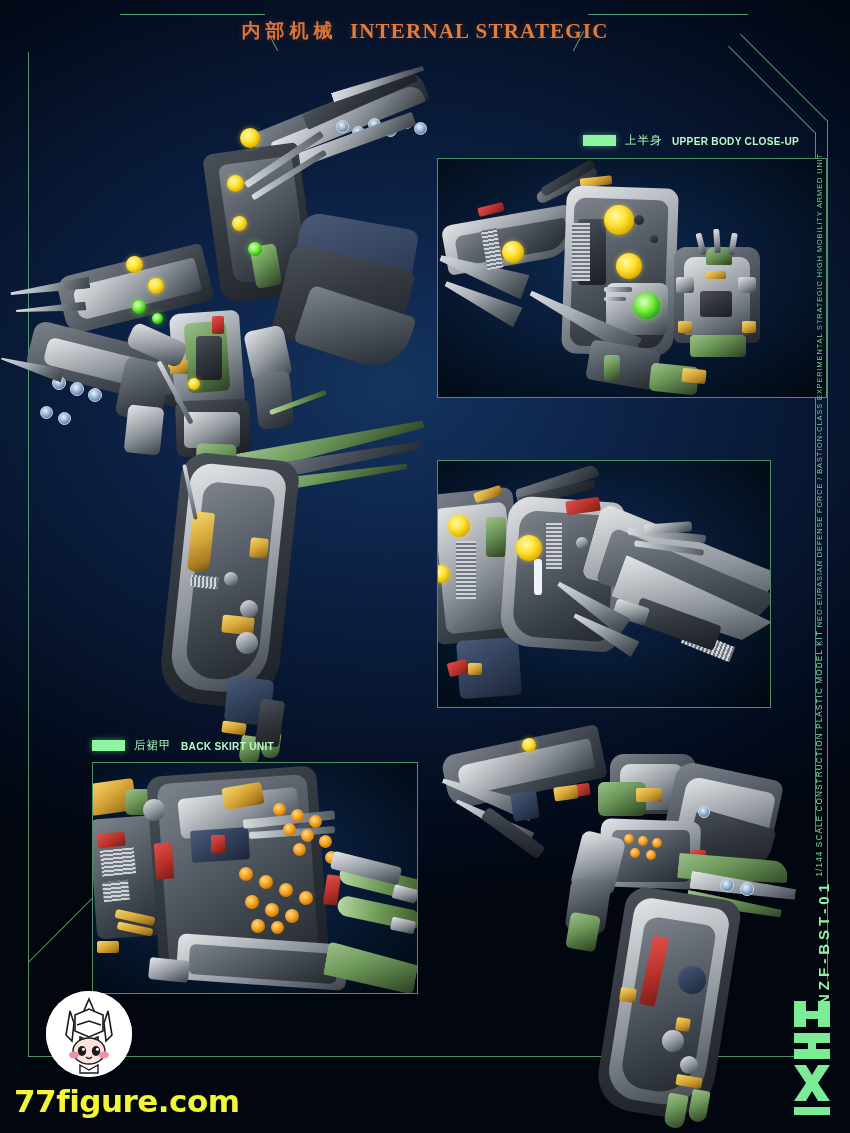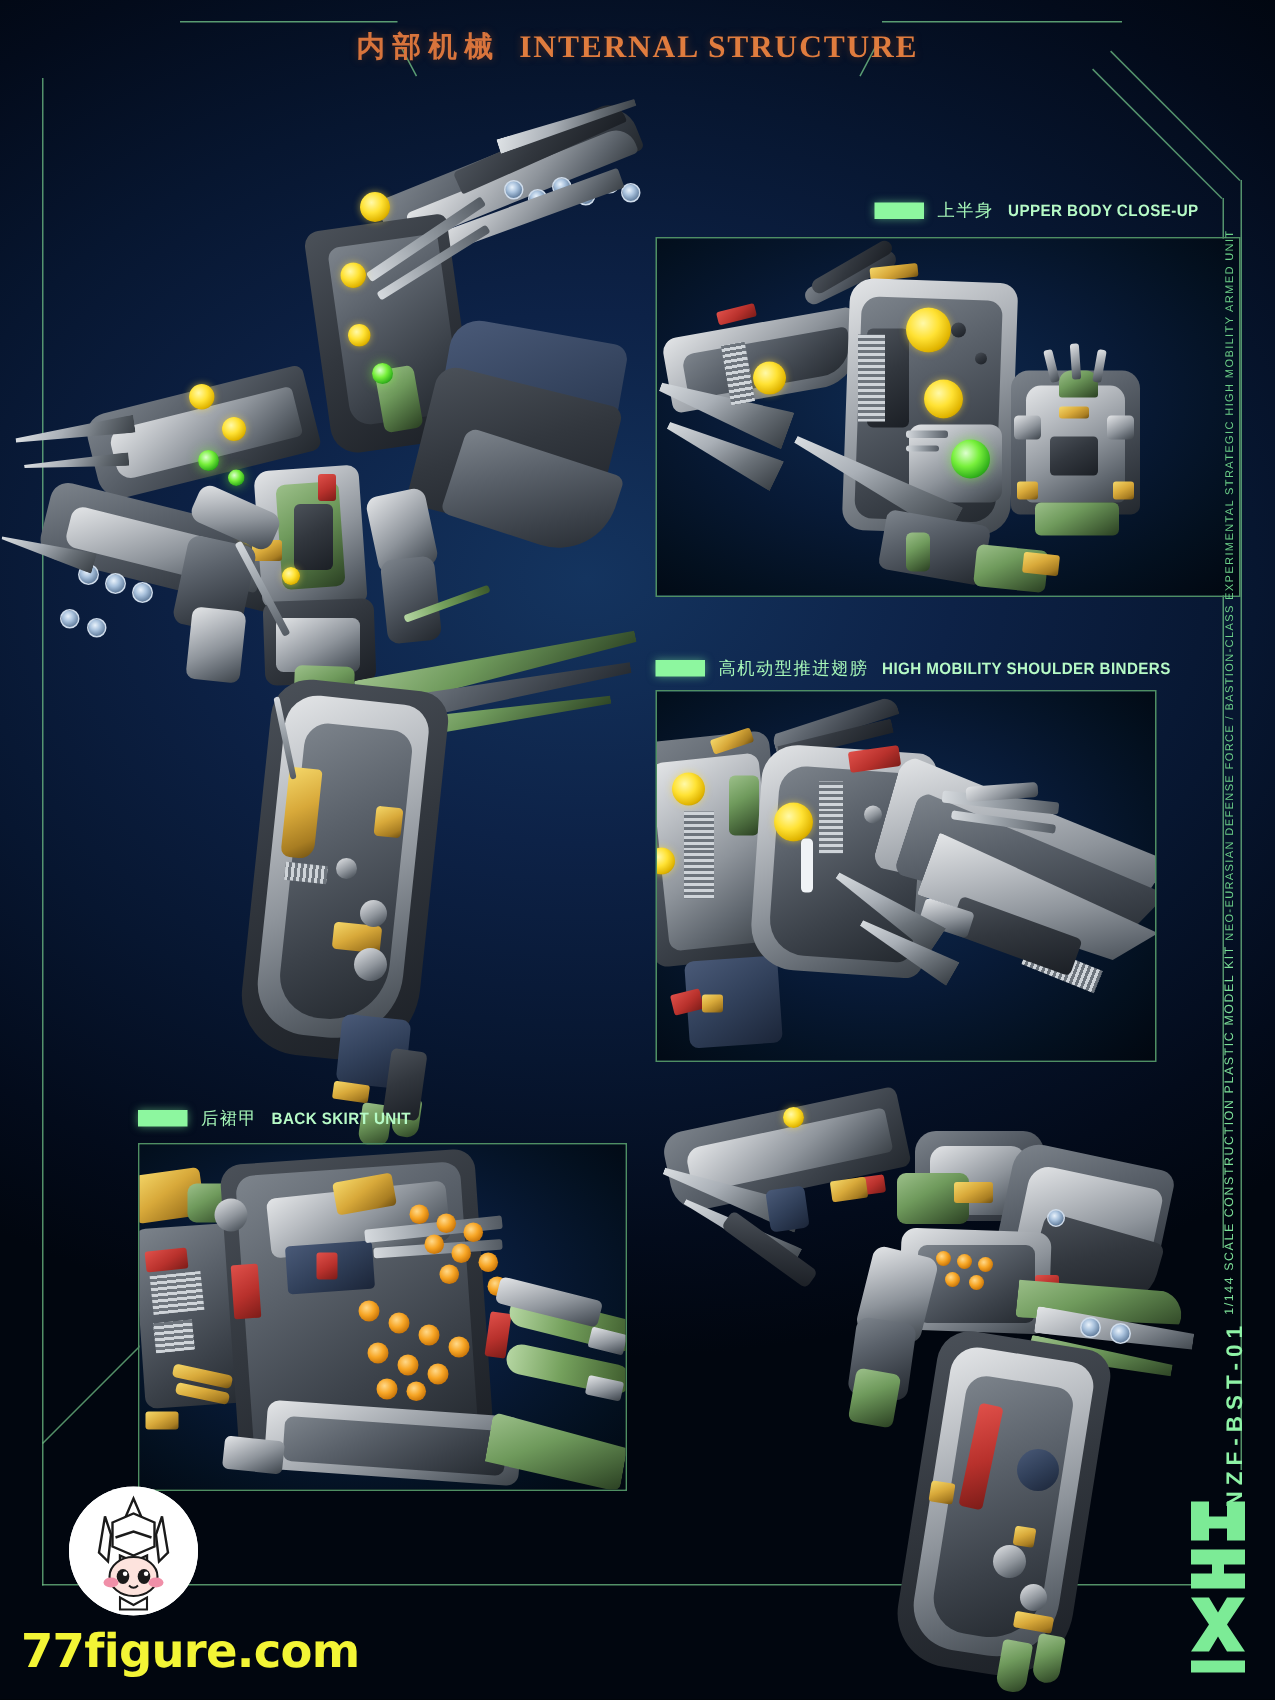--- a/index.html
+++ b/index.html
@@ -227,21 +227,21 @@
   <div class="diag d-tr2"></div>
   <div class="diag d-bl1"></div>
 
 
   <div class="title-rail tr-l"></div>
   <div class="title-rail tr-r"></div>
   <div class="title-wing tw-l"></div>
   <div class="title-wing tw-r"></div>
   <div class="header-title">
     <span class="cjk">内部机械</span>
-    <span class="en">INTERNAL STRUCTURE</span>
+    <span class="en">INTERNAL STRATEGIC</span>
   </div>
 
   <div class="mech" style="left:0px; top:60px; width:430px; height:700px;">
 
     <div class="plate dark" style="left:250px; top:40px; width:180px; height:34px; transform:rotate(-22deg); border-radius:6px 18px 4px 3px;"></div>
     <div class="plate" style="left:268px; top:52px; width:160px; height:20px; transform:rotate(-22deg); border-radius:4px 14px 3px 3px;"></div>
     <div class="plate darker" style="left:300px; top:30px; width:120px; height:16px; transform:rotate(-24deg); border-radius:3px 12px 2px 2px;"></div>
     <div class="blade" style="left:330px; top:18px; width:96px; height:10px; transform:rotate(-18deg); clip-path:polygon(0 0,100% 28%,100% 72%,0 100%);"></div>
     <div class="thr-b" style="left:336px; top:60px; width:13px; height:13px;"></div>
     <div class="thr-b" style="left:352px; top:66px; width:13px; height:13px;"></div>
@@ -379,25 +379,20 @@
 
         <div class="blade" style="left:86px; top:150px; width:120px; height:22px; transform:rotate(28deg); clip-path:polygon(0 44%,100% 0,100% 100%,0 66%);"></div>
         <div class="plate dark" style="left:150px; top:186px; width:70px; height:40px; transform:rotate(10deg); border-radius:6px;"></div>
         <div class="plate green" style="left:166px; top:196px; width:16px; height:26px; border-radius:4px;"></div>
         <div class="plate green" style="left:212px; top:206px; width:48px; height:28px; transform:rotate(6deg); border-radius:5px;"></div>
         <div class="plate gold" style="left:244px; top:210px; width:24px; height:14px; transform:rotate(6deg);"></div>
       </div>
     </div>
   </div>
 
-  <div class="sec-label" style="left:437px; top:438px;">
-    <span class="sec-chip"></span>
-    <span class="sec-cjk">高机动型推进翅膀</span>
-    <span class="sec-en">HIGH MOBILITY SHOULDER BINDERS</span>
-  </div>
 
   <div class="panel" style="left:437px; top:460px; width:334px; height:248px;">
     <div class="panel-inner">
       <div class="photo-bg"></div>
       <div class="mech" style="left:0; top:0; width:334px; height:248px;">
 
         <div class="plate dark" style="left:-10px; top:30px; width:92px; height:150px; transform:rotate(-6deg); border-radius:10px;"></div>
         <div class="plate" style="left:2px; top:44px; width:72px; height:126px; transform:rotate(-6deg); border-radius:8px;"></div>
         <div class="thr-y" style="left:10px; top:54px; width:22px; height:22px;"></div>
         <div class="thr-y" style="left:-6px; top:104px; width:18px; height:18px;"></div>

